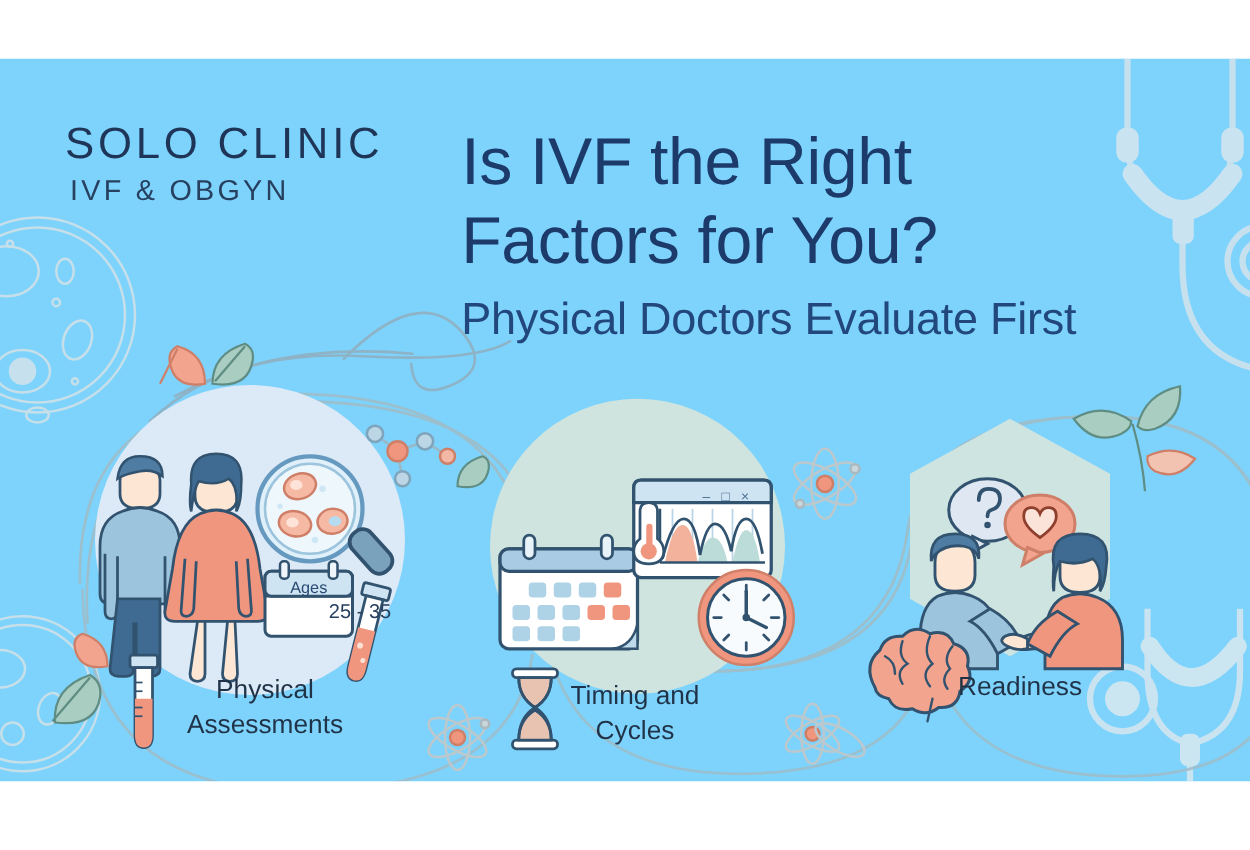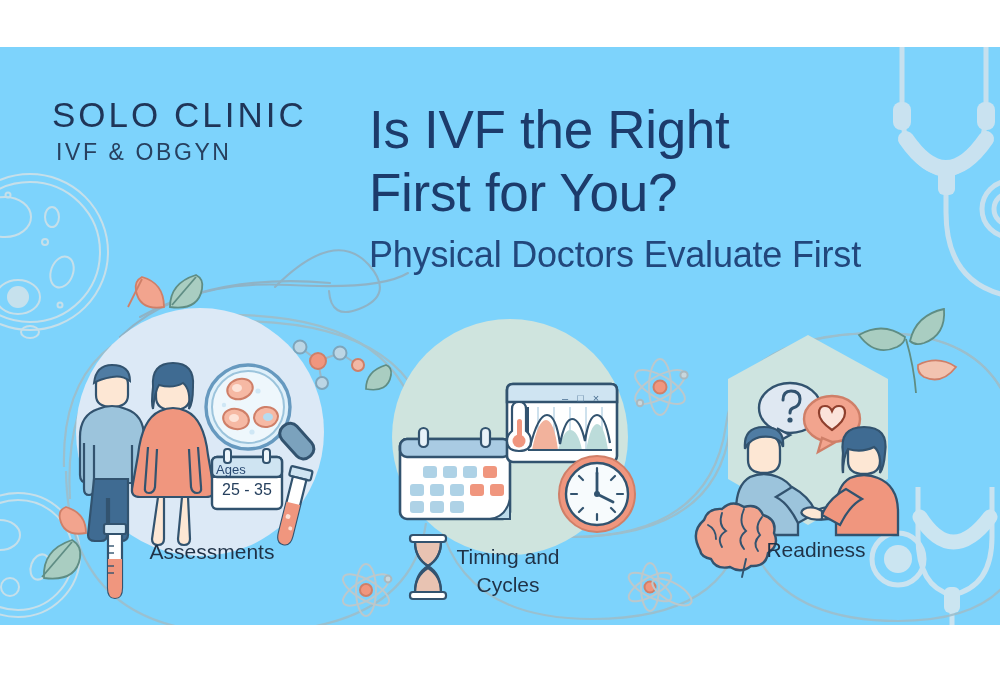--- a/index.html
+++ b/index.html
@@ -81,27 +81,27 @@
     text-align:center;
     white-space:nowrap;
   }
   #cap1{left:96px;top:491px;width:232px;}
   #cap2{left:412px;top:496px;width:192px;}
   #cap3{left:700px;top:489px;width:232px;}
 
   
   .ages-label{
     position:absolute;left:216px;top:415px;
-    width:62px;text-align:left;
+    width:62px;text-align:center;
     font-size:13px;color:#2a4a73;
   }
   .ages-range{
     position:absolute;left:214px;top:434px;
     width:66px;text-align:center;
-    font-size:16px;color:#26405e;
+    font-size:16px;color:#26405e;padding-left:41px;
   }
   .win-ctrl{
     position:absolute;left:562px;top:345px;
     font-size:11px;color:#4a6f91;letter-spacing:3px;
   }
 </style>
 </head>
 <body>
 
 <div class="canvas">
@@ -449,29 +449,30 @@
       </svg>
     </div>
 
     <div class="logo">
       <div class="logo-main">SOLO CLINIC</div>
       <div class="logo-sub">IVF &amp; OBGYN</div>
     </div>
 
     <div class="headline">
       <div class="h-line">Is IVF the Right</div>
-      <div class="h-line">First for You?</div>
+      <div class="h-line">Factors for You?</div>
       <div class="h-sub">Physical Doctors Evaluate First</div>
     </div>
 
     <div class="ages-label">Ages</div>
     <div class="ages-range">25 - 35</div>
     <div class="win-ctrl">– □ ×</div>
 
     <div class="caption" id="cap1">
+      <div>Physical</div>
       <div>Assessments</div>
     </div>
     <div class="caption" id="cap2">
       <div>Timing and</div>
       <div>Cycles</div>
     </div>
     <div class="caption" id="cap3">
       <div>Readiness</div>
     </div>
 

